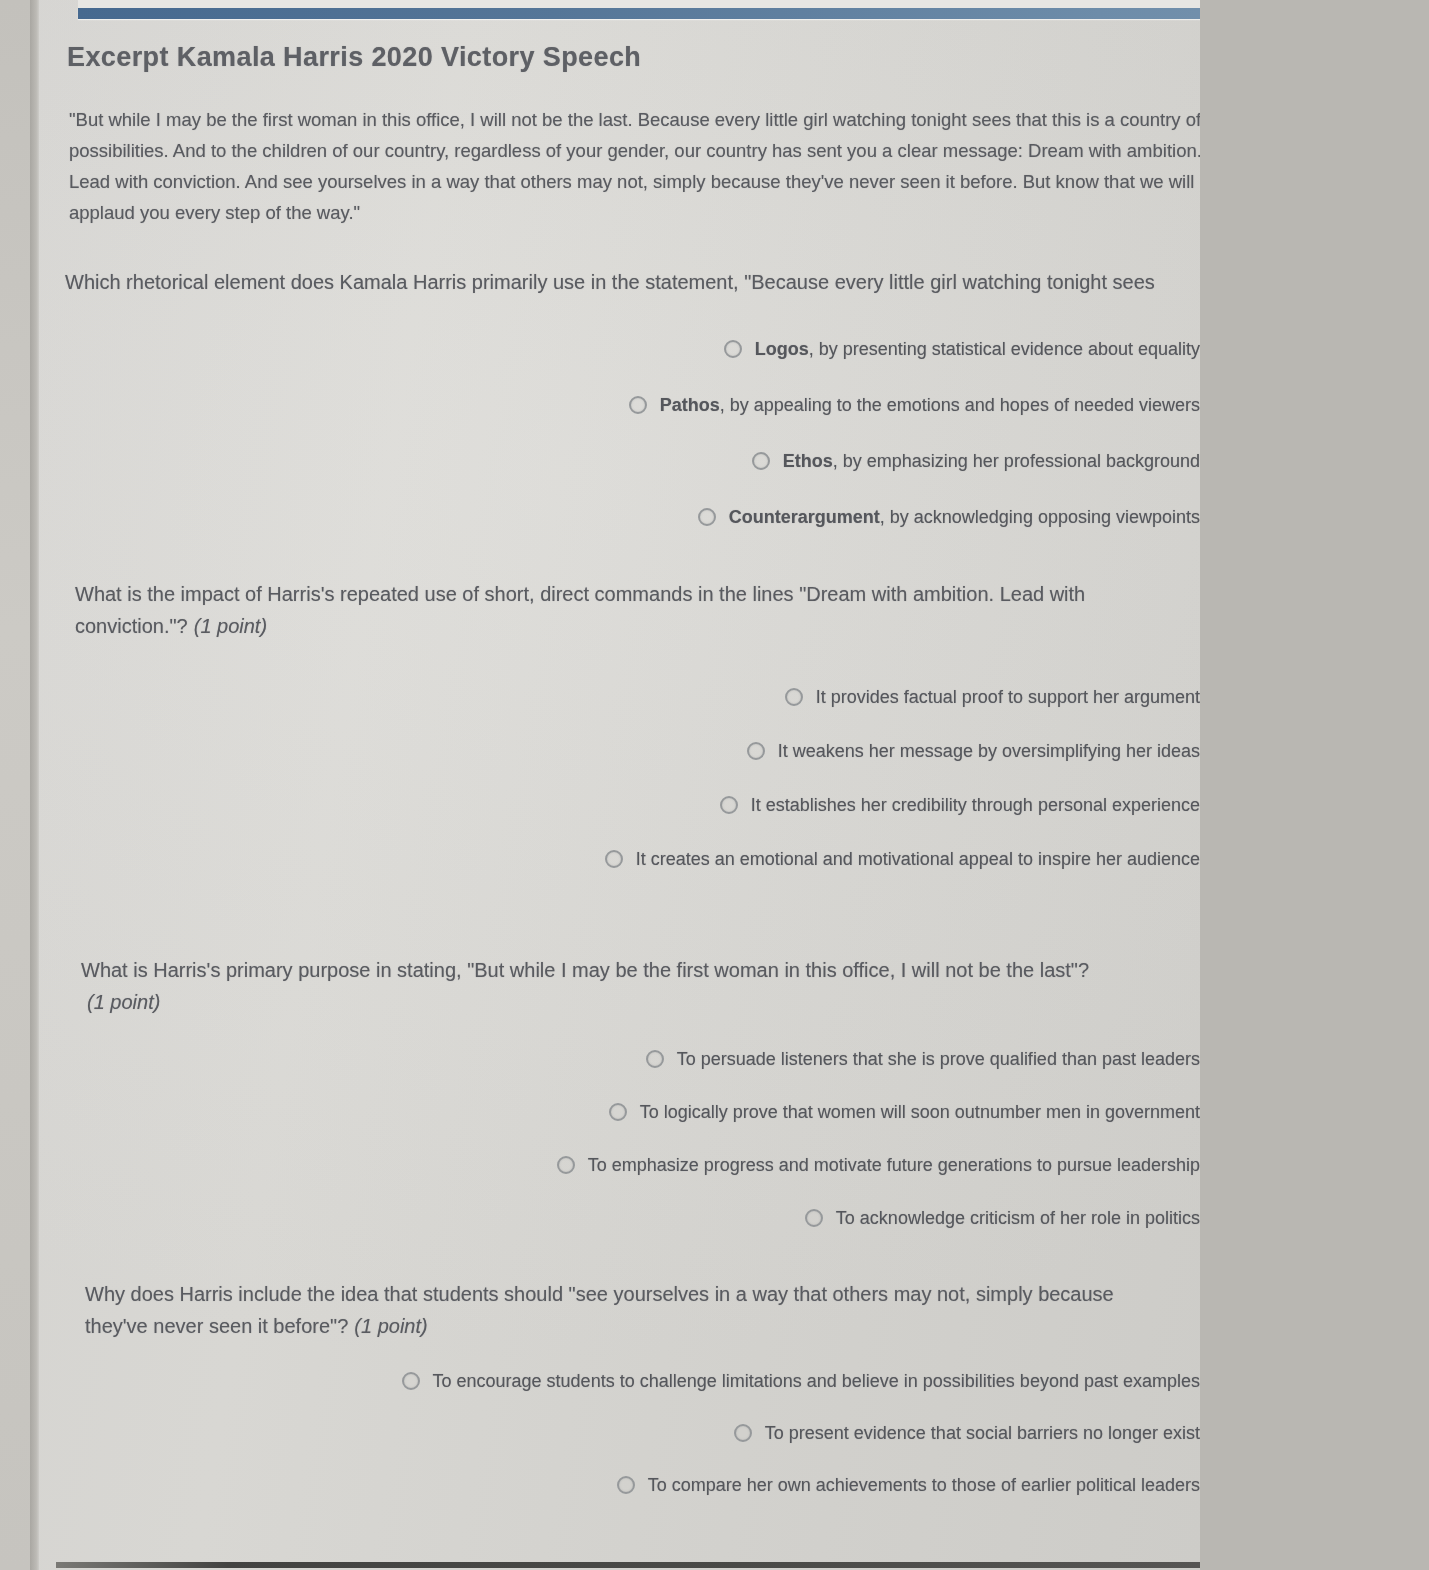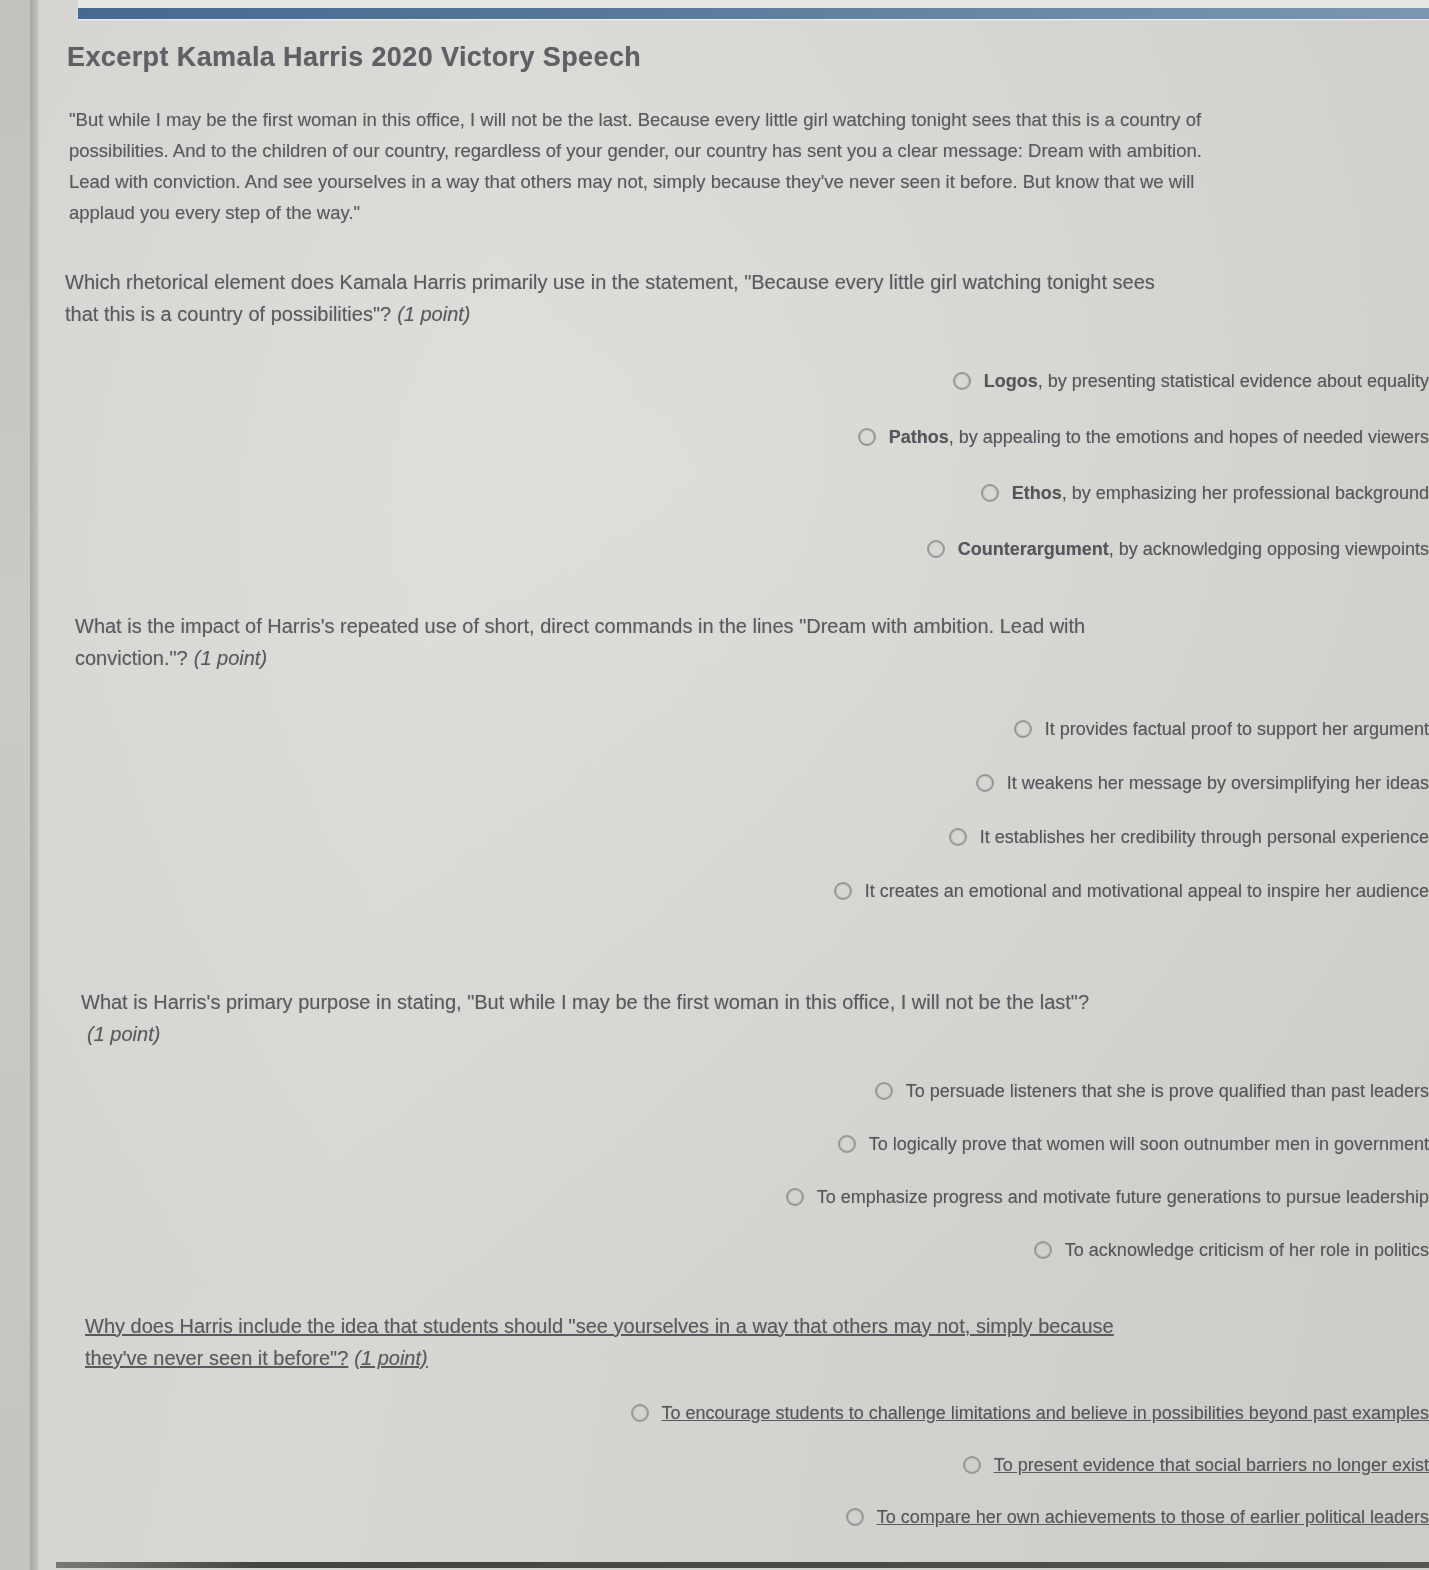--- a/index.html
+++ b/index.html
@@ -1,17 +1,17 @@
 <!DOCTYPE html>
 <html><head>
 <meta charset="utf-8">
 <style>
   html,body { margin:0; padding:0; background:#b9b7b2; }
   .photo {
-    position:relative; width:1429px; height:1570px; overflow:hidden;
+    position:relative; width:1200px; height:1570px; overflow:hidden;
     background:#737373;
     font-family:"Liberation Sans", sans-serif;
     box-shadow: inset 0 0 80px rgba(0,0,0,0.10);
   }
   
   .left-strip{ position:absolute; left:0; top:0; width:30px; height:100%;
     background:linear-gradient(180deg,#c3c1bc,#cccac5 40%,#c6c4bf); }
   .page-edge{ position:absolute; left:30px; top:0; width:9px; height:100%;
     background:linear-gradient(90deg,#a9a7a2,#bcbab5 70%,#cdccc8); }
   .top-band{ position:absolute; left:39px; right:0; top:0; height:8px; background:#e7e6e3; }
@@ -48,21 +48,21 @@
     box-shadow: inset 0 0 2px rgba(120,122,125,0.35); }
   .lead{ font-weight:700; }
 
   
   .q1{ padding-top:38px; } .q1 .prompt{ padding-left:26px; }
   .q1 .options{ margin-top:40px; padding-left:64px; } .q1 .option{ margin-bottom:34px; }
   .q2{ padding-top:16px; } .q2 .prompt{ padding-left:36px; }
   .q2 .options{ margin-top:44px; } .q2 .option{ margin-bottom:32px; }
   .q3{ padding-top:12px; } .q3 .prompt{ padding-left:42px;margin-top:40px; }
   .q3 .options{ margin-top:30px; padding-left:78px; } .q3 .option{ margin-bottom:31px; }
-  .q4{ padding-top:18px;text-decoration:underline; } .q4 .prompt{ padding-left:46px; }
+  .q4{ padding-top:18px; } .q4 .prompt{ padding-left:46px; }
   .q4 .options{ margin-top:28px; padding-left:82px; } .q4 .option{ margin-bottom:30px; }
 </style>
 </head>
 <body>
 
 <div class="photo">
   <div class="left-strip"></div>
   <div class="page-edge"></div>
 
   <div class="page">
@@ -74,21 +74,20 @@
     <div class="passage">
       <div class="passage-line">"But while I may be the first woman in this office, I will not be the last. Because every little girl watching tonight sees that this is a country of</div>
       <div class="passage-line">possibilities. And to the children of our country, regardless of your gender, our country has sent you a clear message: Dream with ambition.</div>
       <div class="passage-line">Lead with conviction. And see yourselves in a way that others may not, simply because they've never seen it before. But know that we will</div>
       <div class="passage-line">applaud you every step of the way."</div>
     </div>
 
     <section class="question q1">
       <div class="prompt">
         <div class="prompt-line">Which rhetorical element does Kamala Harris primarily use in the statement, "Because every little girl watching tonight sees</div>
-        <div class="prompt-line"><span>that this is a country of possibilities"?</span><span class="pts">(1 point)</span></div>
       </div>
       <div class="options">
         <div class="option">
             <span class="radio"></span>
             <span><span class="lead">Logos</span><span>, by presenting statistical evidence about equality</span></span>
           </div>
         <div class="option">
             <span class="radio"></span>
             <span><span class="lead">Pathos</span><span>, by appealing to the emotions and hopes of needed viewers</span></span>
           </div>

